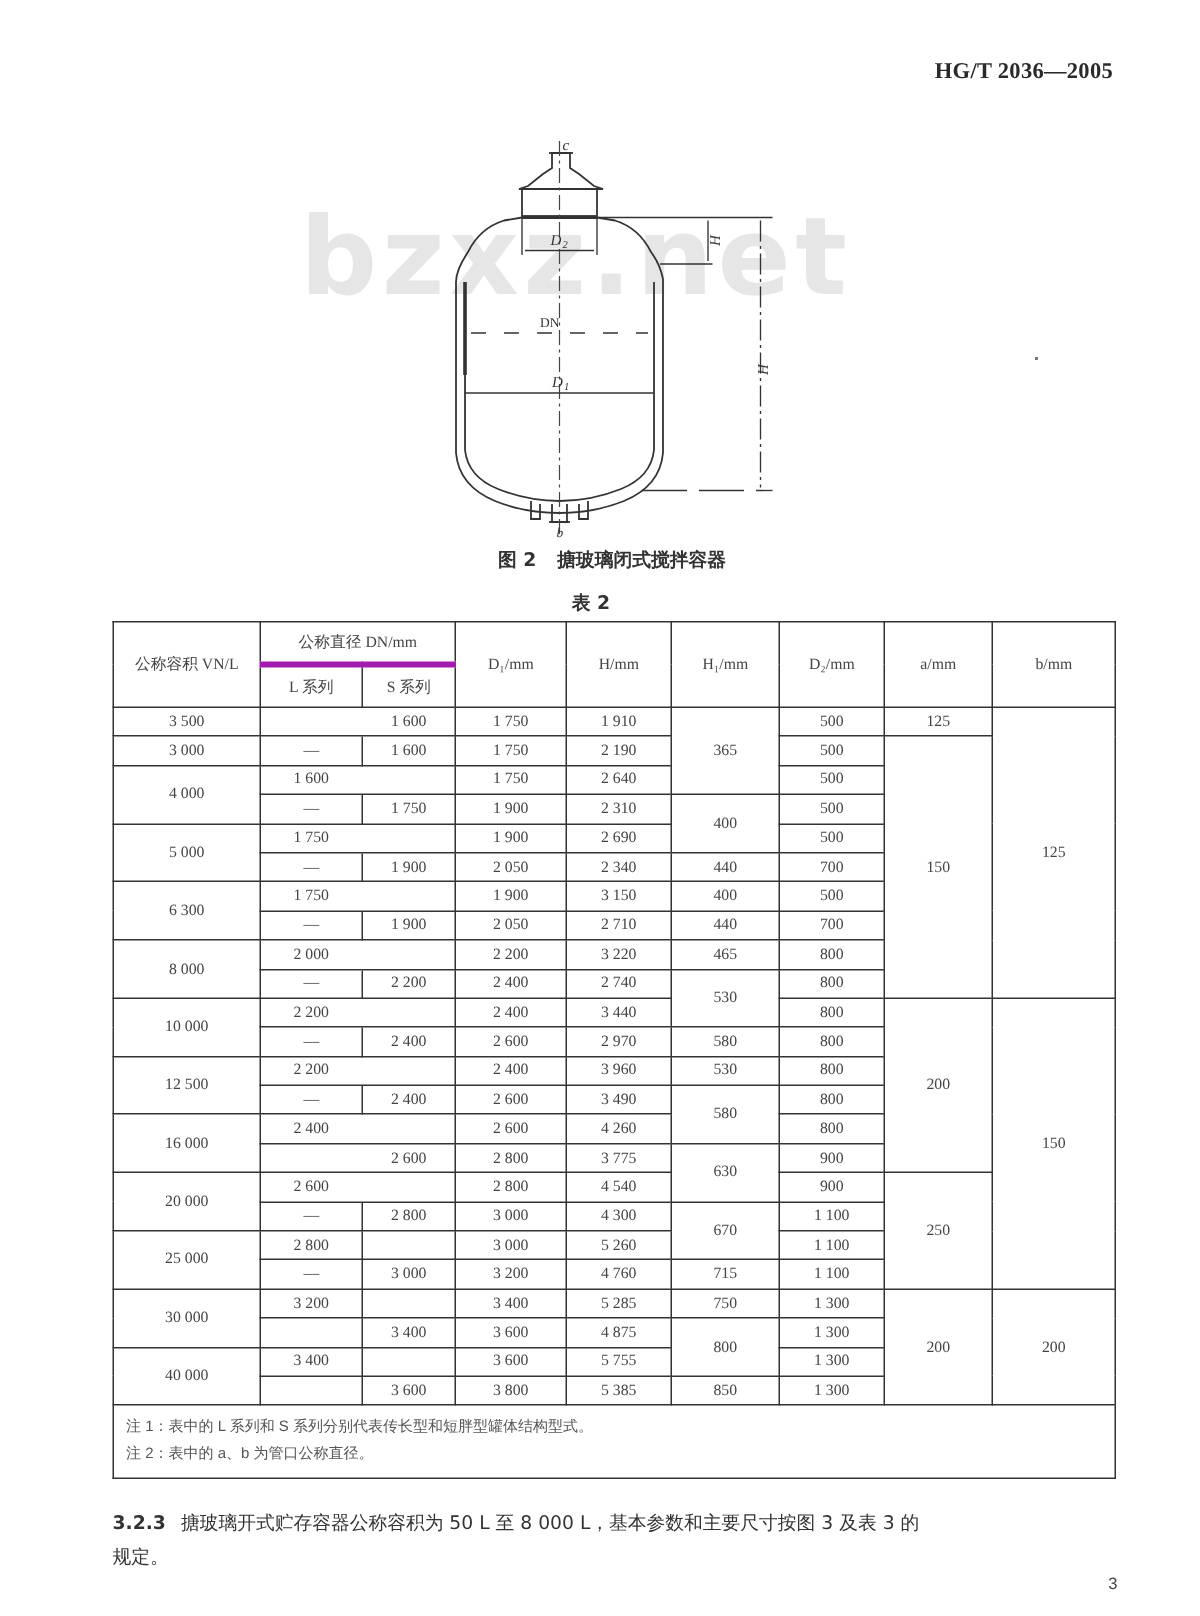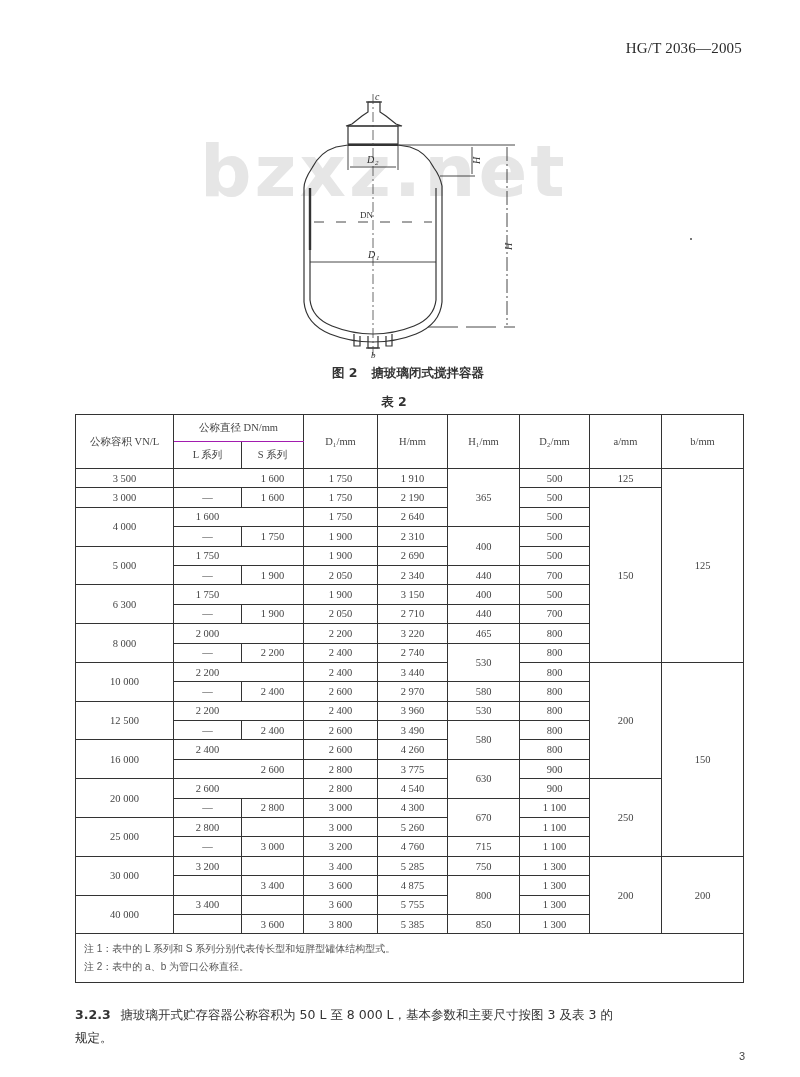--- a/index.html
+++ b/index.html
@@ -2,21 +2,21 @@
 <html><head>
 <meta charset="utf-8">
 <style>
   html, body { margin: 0; padding: 0; background: #ffffff; }
   body {
     width: 800px; height: 1077px; position: relative; overflow: hidden;
     font-family: "DejaVu Serif", "Liberation Serif", serif; color: #222;
   }
   .std-code {
     position: absolute; top: 40px; right: 58px;
-    font-family: "Liberation Serif", serif; font-weight: normal; font-size: 15px;
+    font-family: "Liberation Serif", serif; font-weight: bold; font-size: 15px;
     color: #2a2a2a; letter-spacing: 0.2px;
   }
   .figure { position: absolute; left: 290px; top: 90px; width: 240px; height: 270px; }
   .watermark {
     position: absolute; left: 200px; top: 135px; width: 370px;
     font-family: "DejaVu Sans", sans-serif; font-weight: bold; font-size: 72px;
     color: #e6e6e6; letter-spacing: 3px; z-index: 0; line-height: 1;
   }
   .figure svg { position: relative; z-index: 1; }
   .fig-caption {
@@ -34,21 +34,21 @@
     position: absolute; left: 75px; top: 414px; width: 668px;
     border-collapse: collapse; table-layout: fixed;
     font-family: "Liberation Serif", serif; font-size: 10.5px; color: #444;
   }
   table.spec td, table.spec th {
     border: 1.3px solid #333; text-align: center; vertical-align: middle;
     padding: 0; height: 18.4px; font-weight: normal; white-space: nowrap;
   }
   table.spec thead th { height: 26px; font-size: 10.5px; }
   table.spec thead th.tall { height: 52px; }
-  table.spec thead th.dn-group { border-bottom: 1px solid #a21caf; }
+  table.spec thead th.dn-group { border-bottom: 4px solid #a21caf; }
   table.spec td.note {
     text-align: left; padding: 6px 0 6px 8px; height: auto; line-height: 18px;
     font-family: Liberation Sans, sans-serif; font-size: 10px; color: #555;
     white-space: normal;
   }
   table.spec td.noright { border-right-color: transparent; }
   table.spec td.noleft { border-left-color: transparent; }
 
   .para {
     position: absolute; left: 75px; top: 1003px; width: 670px;

